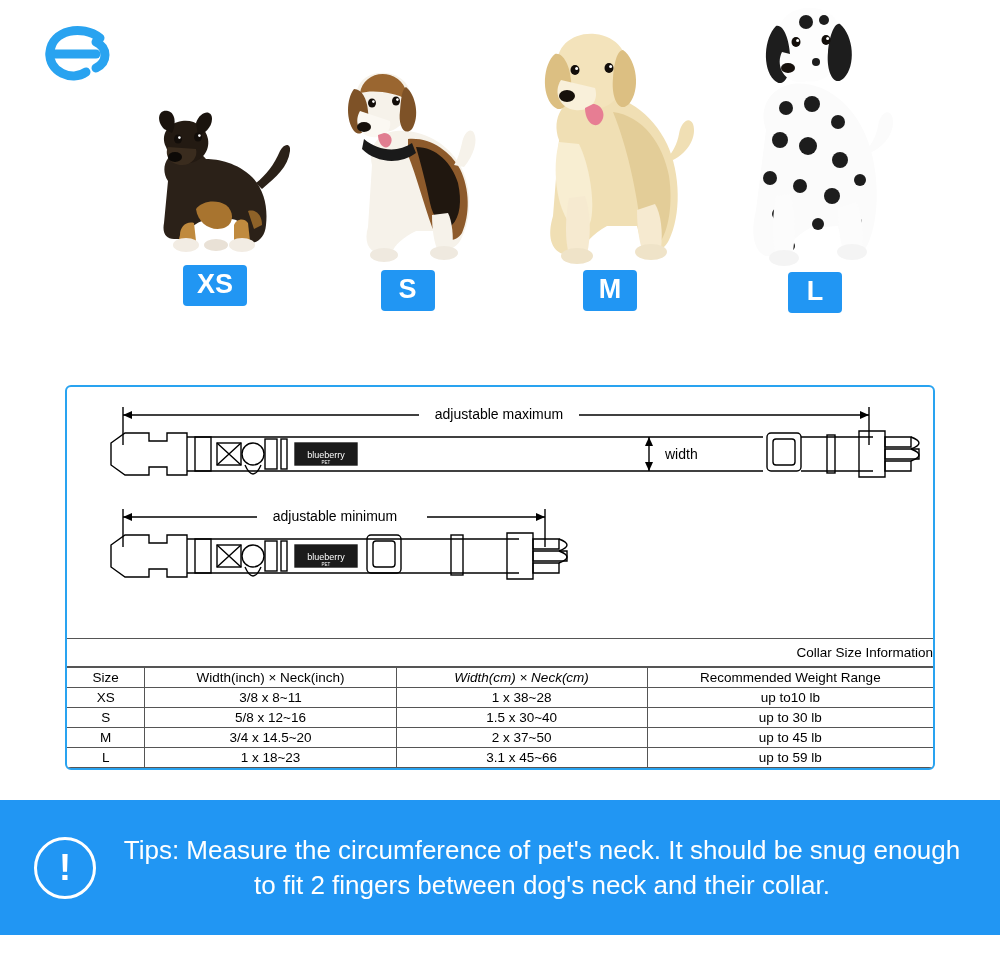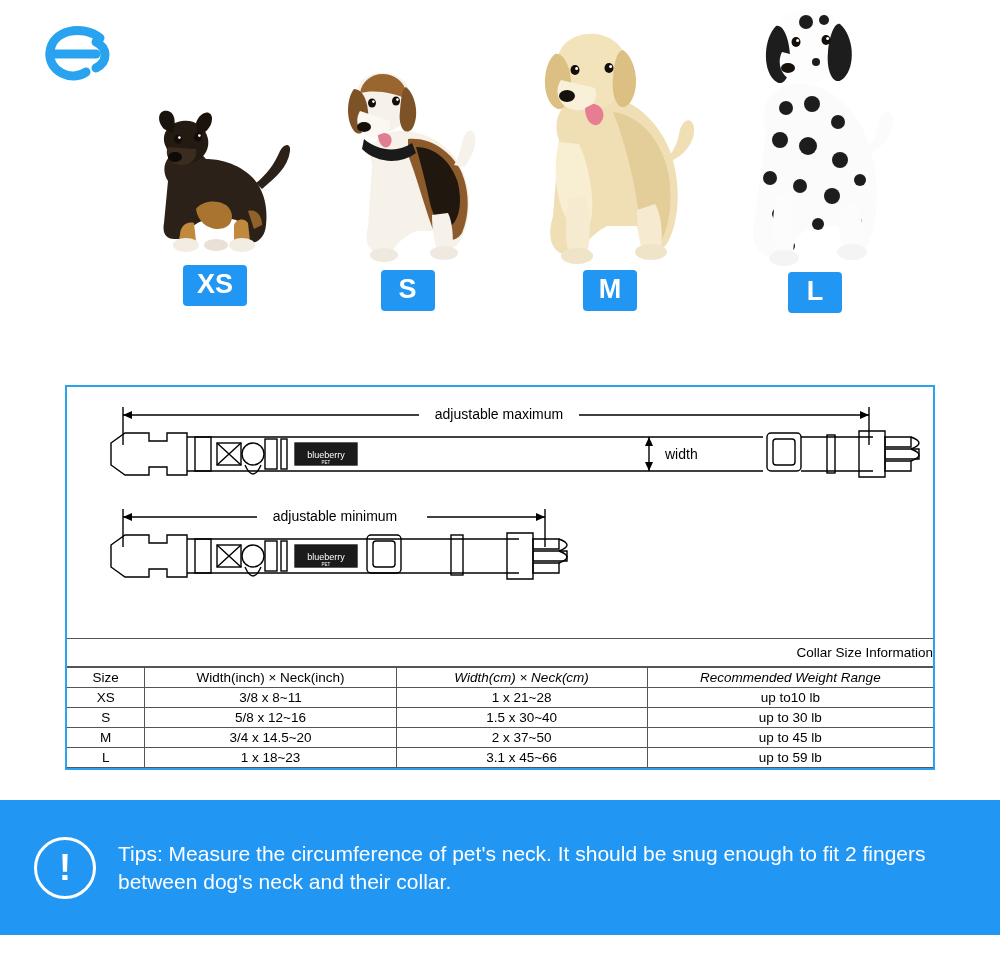--- a/index.html
+++ b/index.html
@@ -40,21 +40,21 @@
     line-height:1;
     min-width:54px;
   }
 
   
   .panel {
     position:absolute;
     left:65px; top:385px;
     width:870px; height:385px;
     border:2px solid #29a3f0;
-    border-radius:0;
+    border-radius:6px;
     background:#fff;
     overflow:hidden;
   }
 
   .diagram-area { position:relative; height:220px; }
 
   
   .table-wrap { position:absolute; left:0; bottom:0; width:100%; }
   table.sizes {
     width:100%;
@@ -76,21 +76,21 @@
     font-weight:normal;
   }
   table.sizes th:not(:last-child), table.sizes td:not(:last-child) {
     border-right:1px solid #555;
   }
   table.sizes tr > *:first-child { border-left:none; }
   table.sizes tr > *:last-child { border-right:none; }
   .col-size   { width:9%; }
   .col-inch   { width:29%;margin-top:24px; }
   .col-cm     { width:29%;font-style:italic; }
-  .col-weight { width:33%;font-style:italic; }
+  .col-weight { width:33%; }
 
   
   .tips {
     position:absolute;
     left:0; top:800px;
     width:1000px; height:135px;
     background:#2196f3;
     color:#fff;
     display:flex;
     align-items:center;
@@ -101,22 +101,23 @@
     width:62px; height:62px;
     border:3px solid #fff;
     border-radius:50%;
     display:flex; align-items:center; justify-content:center;
     font-size:36px;
     font-weight:bold;
     line-height:1;
     margin-right:22px;
   }
   .tips-text {
-    font-size:21px;
+    font-size:26px;
     line-height:1.33;
+    text-align:center;
   }
 </style>
 </head>
 <body>
 
 <div class="logo">
   <svg width="78" height="78" viewBox="0 0 78 78">
     <path d="M62 20 C44 6, 14 12, 12 34 C10 54, 34 64, 48 54" fill="none" stroke="#29a3f0" stroke-width="9" stroke-linecap="round"></path>
     <path d="M12 36 C28 36, 44 36, 58 36" fill="none" stroke="#29a3f0" stroke-width="9" stroke-linecap="round"></path>
     <path d="M58 24 C70 30, 70 44, 58 50" fill="none" stroke="#29a3f0" stroke-width="9" stroke-linecap="round"></path>
@@ -416,21 +417,21 @@
           <th class="col-size">Size</th>
           <th class="col-inch">Width(inch)  × Neck(inch)</th>
           <th class="col-cm">Width(cm)  × Neck(cm)</th>
           <th class="col-weight">Recommended Weight Range</th>
         </tr>
       </thead>
       <tbody>
         <tr>
           <td>XS</td>
           <td>3/8 x 8~11</td>
-          <td>1 x 21~28</td>
+          <td>1 x 38~28</td>
           <td>up to10 lb</td>
         </tr>
         <tr>
           <td>S</td>
           <td>5/8 x 12~16</td>
           <td>1.5 x 30~40</td>
           <td>up to 30 lb</td>
         </tr>
         <tr>
           <td>M</td>

